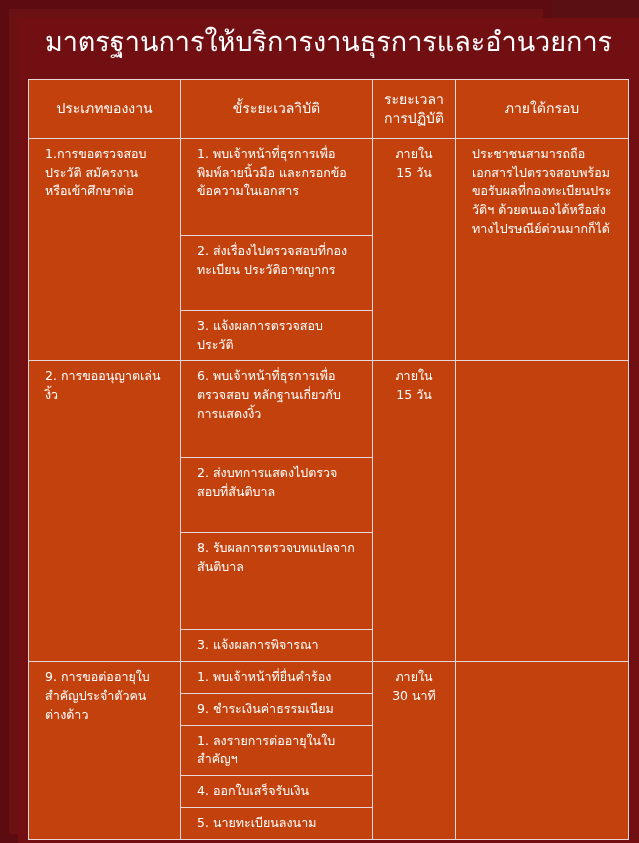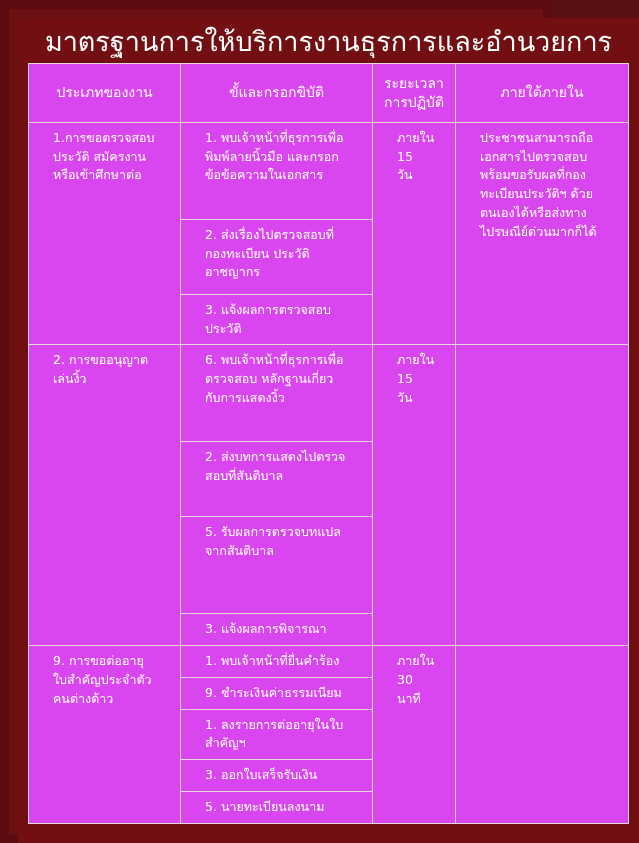--- a/index.html
+++ b/index.html
@@ -37,46 +37,46 @@
     text-align: center;
     padding: 8px 0 6px 0;
     letter-spacing: 0px;
     font-weight: normal;
     line-height: 1.15;
     white-space: nowrap;
   }
   table.std {
     border-collapse: collapse;
     width: 600px;
-    margin: 0 auto;
+    margin: 16px auto;
     table-layout: fixed;
-    background: #d946ef;
+    background: #c2410c;
   }
   table.std td, table.std th {
     border: 1px solid #e7d9d9;
     color: #ffffff;
     vertical-align: top;
-    padding: 6px 24px;
+    padding: 6px 16px;
     font-size: 12.5px;
     line-height: 1.5;
     font-weight: normal;
   }
   table.std th {
     text-align: center;
     vertical-align: middle;
     font-size: 14px;
     padding: 10px 6px;
     line-height: 1.35;
   }
   .c-type { width: 152px; }
   .c-step { width: 192px; }
   .c-time { width: 83px; }
   .c-scope { width: 173px; }
   td.mid {
-    text-align: left;
+    text-align: center;
     vertical-align: middle;
     line-height: 1.6;
   }
   .cell-pad-a { height: 84px; }
   .cell-pad-b { height: 62px; }
   .nowrapline { white-space: pre-line; }
 </style>
 </head>
 <body>
 
@@ -88,24 +88,24 @@
     <table class="std">
       <colgroup>
         <col class="c-type">
         <col class="c-step">
         <col class="c-time">
         <col class="c-scope">
       </colgroup>
       <thead>
         <tr>
           <th>ประเภทของงาน</th>
-          <th>ขั้และกรอกขิบัติ</th>
+          <th>ขั้ระยะเวลาิบัติ</th>
           <th class="nowrapline">ระยะเวลา
 การปฏิบัติ</th>
-          <th>ภายใต้ภายใน</th>
+          <th>ภายใต้กรอบ</th>
         </tr>
       </thead>
       <tbody>
 
         <tr>
           <td rowspan="3">1.การขอตรวจสอบประวัติ สมัครงาน หรือเข้าศึกษาต่อ</td>
           <td class="cell-pad-a">1. พบเจ้าหน้าที่ธุรการเพื่อพิมพ์ลายนิ้วมือ  และกรอกข้อข้อความในเอกสาร</td>
           <td class="mid nowrapline" rowspan="3">ภายใน
 15 วัน</td>
           <td rowspan="3">ประชาชนสามารถถือเอกสารไปตรวจสอบพร้อมขอรับผลที่กองทะเบียนประวัติฯ ด้วยตนเองได้หรือส่งทางไปรษณีย์ด่วนมากก็ได้</td>
@@ -121,41 +121,41 @@
           <td rowspan="4">2. การขออนุญาตเล่นงิ้ว</td>
           <td class="cell-pad-a">6. พบเจ้าหน้าที่ธุรการเพื่อตรวจสอบ  หลักฐานเกี่ยวกับการแสดงงิ้ว</td>
           <td class="mid nowrapline" rowspan="4">ภายใน
 15 วัน</td>
           <td rowspan="4"></td>
         </tr>
         <tr>
           <td class="cell-pad-b">2. ส่งบทการแสดงไปตรวจสอบที่สันติบาล</td>
         </tr>
         <tr>
-          <td class="cell-pad-a">5. รับผลการตรวจบทแปลจากสันติบาล</td>
+          <td class="cell-pad-a">8. รับผลการตรวจบทแปลจากสันติบาล</td>
         </tr>
         <tr>
           <td>3. แจ้งผลการพิจารณา</td>
         </tr>
 
         <tr>
           <td rowspan="5">9. การขอต่ออายุใบสำคัญประจำตัวคนต่างด้าว</td>
           <td>1. พบเจ้าหน้าที่ยื่นคำร้อง</td>
           <td class="mid nowrapline" rowspan="5">ภายใน
 30 นาที</td>
           <td rowspan="5"></td>
         </tr>
         <tr>
           <td>9. ชำระเงินค่าธรรมเนียม</td>
         </tr>
         <tr>
           <td>1. ลงรายการต่ออายุในใบสำคัญฯ</td>
         </tr>
         <tr>
-          <td>3. ออกใบเสร็จรับเงิน</td>
+          <td>4. ออกใบเสร็จรับเงิน</td>
         </tr>
         <tr>
           <td>5. นายทะเบียนลงนาม</td>
         </tr>
       </tbody>
     </table>
 
   </div>
 </div>
 

